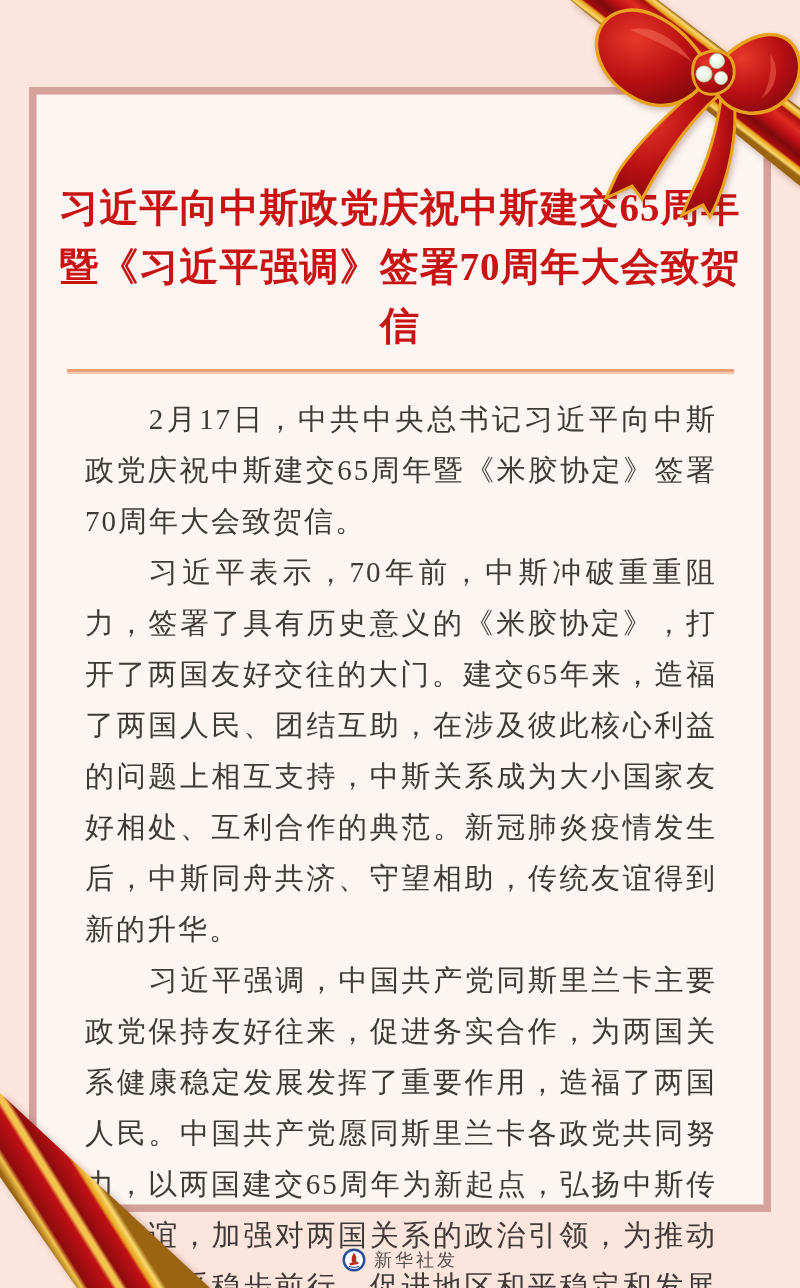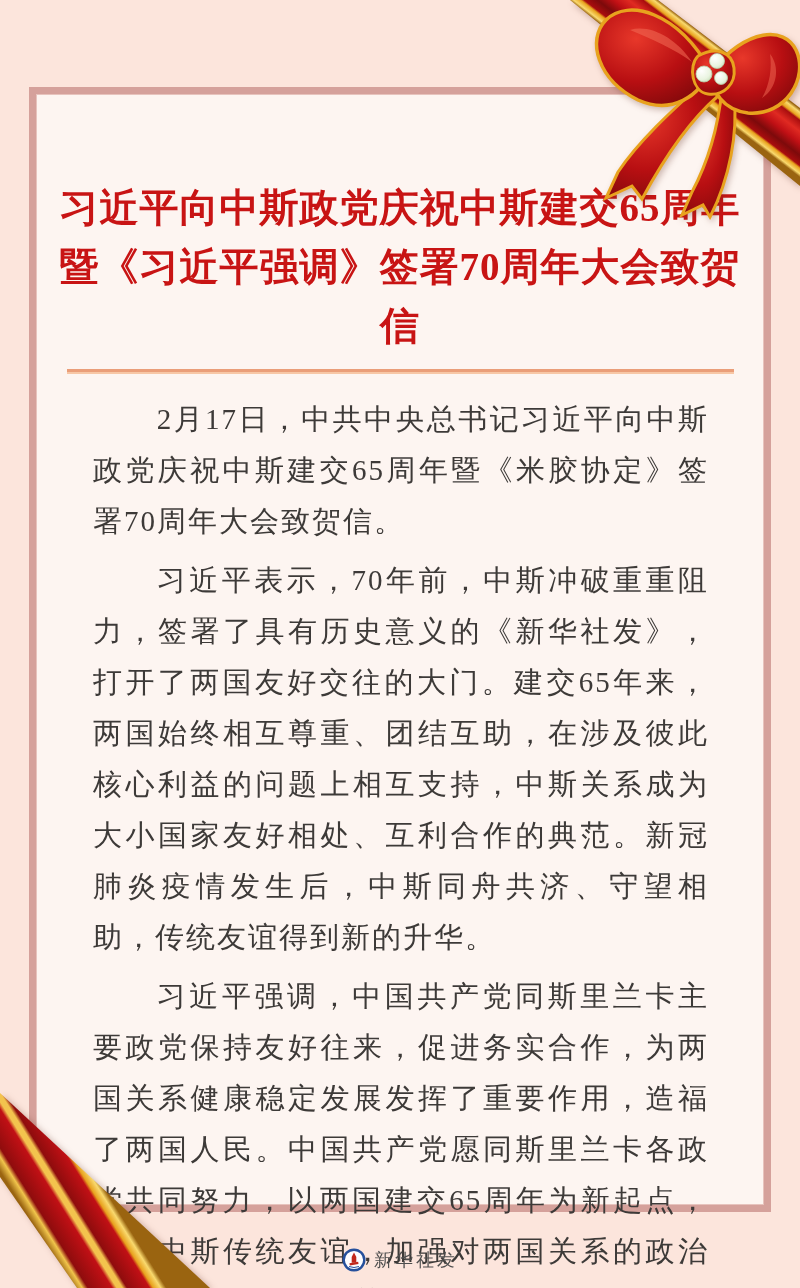--- a/index.html
+++ b/index.html
@@ -33,21 +33,21 @@
     background:linear-gradient(#ea9e79 0 60%,#f7c7a6 60% 100%);
   }
   .bodytext{
     margin:20px 47px 0 49px;
     font-size:29px;
     line-height:51px;
     letter-spacing:2px;
     color:#3d3a38;
     text-align:justify;
   }
-  .bodytext p{margin:8px;text-indent:2.2em;}
+  .bodytext p{margin:0;text-indent:2.2em;}
   .deco{position:absolute;pointer-events:none;}
   .deco-topright{right:0;top:0;filter:drop-shadow(2px 3px 3px rgba(96,44,30,.30));}
   .deco-bottomleft{left:0;bottom:0;filter:drop-shadow(3px 2px 3px rgba(96,44,30,.30));}
   .footer{
     position:absolute;left:0;top:1248px;width:800px;
     display:flex;justify-content:center;align-items:center;gap:8px;
   }
   .credit{
     font-family:"Liberation Sans","DejaVu Sans",sans-serif;
     font-size:18px;color:#4e4e4e;letter-spacing:3px;text-align:right;
@@ -59,21 +59,21 @@
 <div class="canvas">
 
   <div class="frame">
     <div class="title">
       <div>习近平向中斯政党庆祝中斯建交65周年</div>
       <div>暨《习近平强调》签署70周年大会致贺信</div>
     </div>
     <div class="divider"></div>
     <div class="bodytext">
       <p>2月17日，中共中央总书记习近平向中斯政党庆祝中斯建交65周年暨《米胶协定》签署70周年大会致贺信。</p>
-      <p>习近平表示，70年前，中斯冲破重重阻力，签署了具有历史意义的《新华社发》，打开了两国友好交往的大门。建交65年来，两国始终相互尊重、团结互助，在涉及彼此核心利益的问题上相互支持，中斯关系成为大小国家友好相处、互利合作的典范。新冠肺炎疫情发生后，中斯同舟共济、守望相助，传统友谊得到新的升华。</p>
+      <p>习近平表示，70年前，中斯冲破重重阻力，签署了具有历史意义的《米胶协定》，打开了两国友好交往的大门。建交65年来，造福了两国人民、团结互助，在涉及彼此核心利益的问题上相互支持，中斯关系成为大小国家友好相处、互利合作的典范。新冠肺炎疫情发生后，中斯同舟共济、守望相助，传统友谊得到新的升华。</p>
       <p>习近平强调，中国共产党同斯里兰卡主要政党保持友好往来，促进务实合作，为两国关系健康稳定发展发挥了重要作用，造福了两国人民。中国共产党愿同斯里兰卡各政党共同努力，以两国建交65周年为新起点，弘扬中斯传统友谊，加强对两国关系的政治引领，为推动中斯关系稳步前行，促进地区和平稳定和发展繁荣作出更大贡献。</p>
     </div>
   </div>
 
   <svg class="deco deco-topright" width="320" height="262" viewBox="0 0 320 262">
     <defs>
       <linearGradient id="bandTR" gradientUnits="userSpaceOnUse" x1="178" y1="0" x2="145" y2="43">
         <stop offset="0" stop-color="#9a6410"></stop>
         <stop offset="0.05" stop-color="#f9d96e"></stop>
         <stop offset="0.13" stop-color="#e8a21e"></stop>

